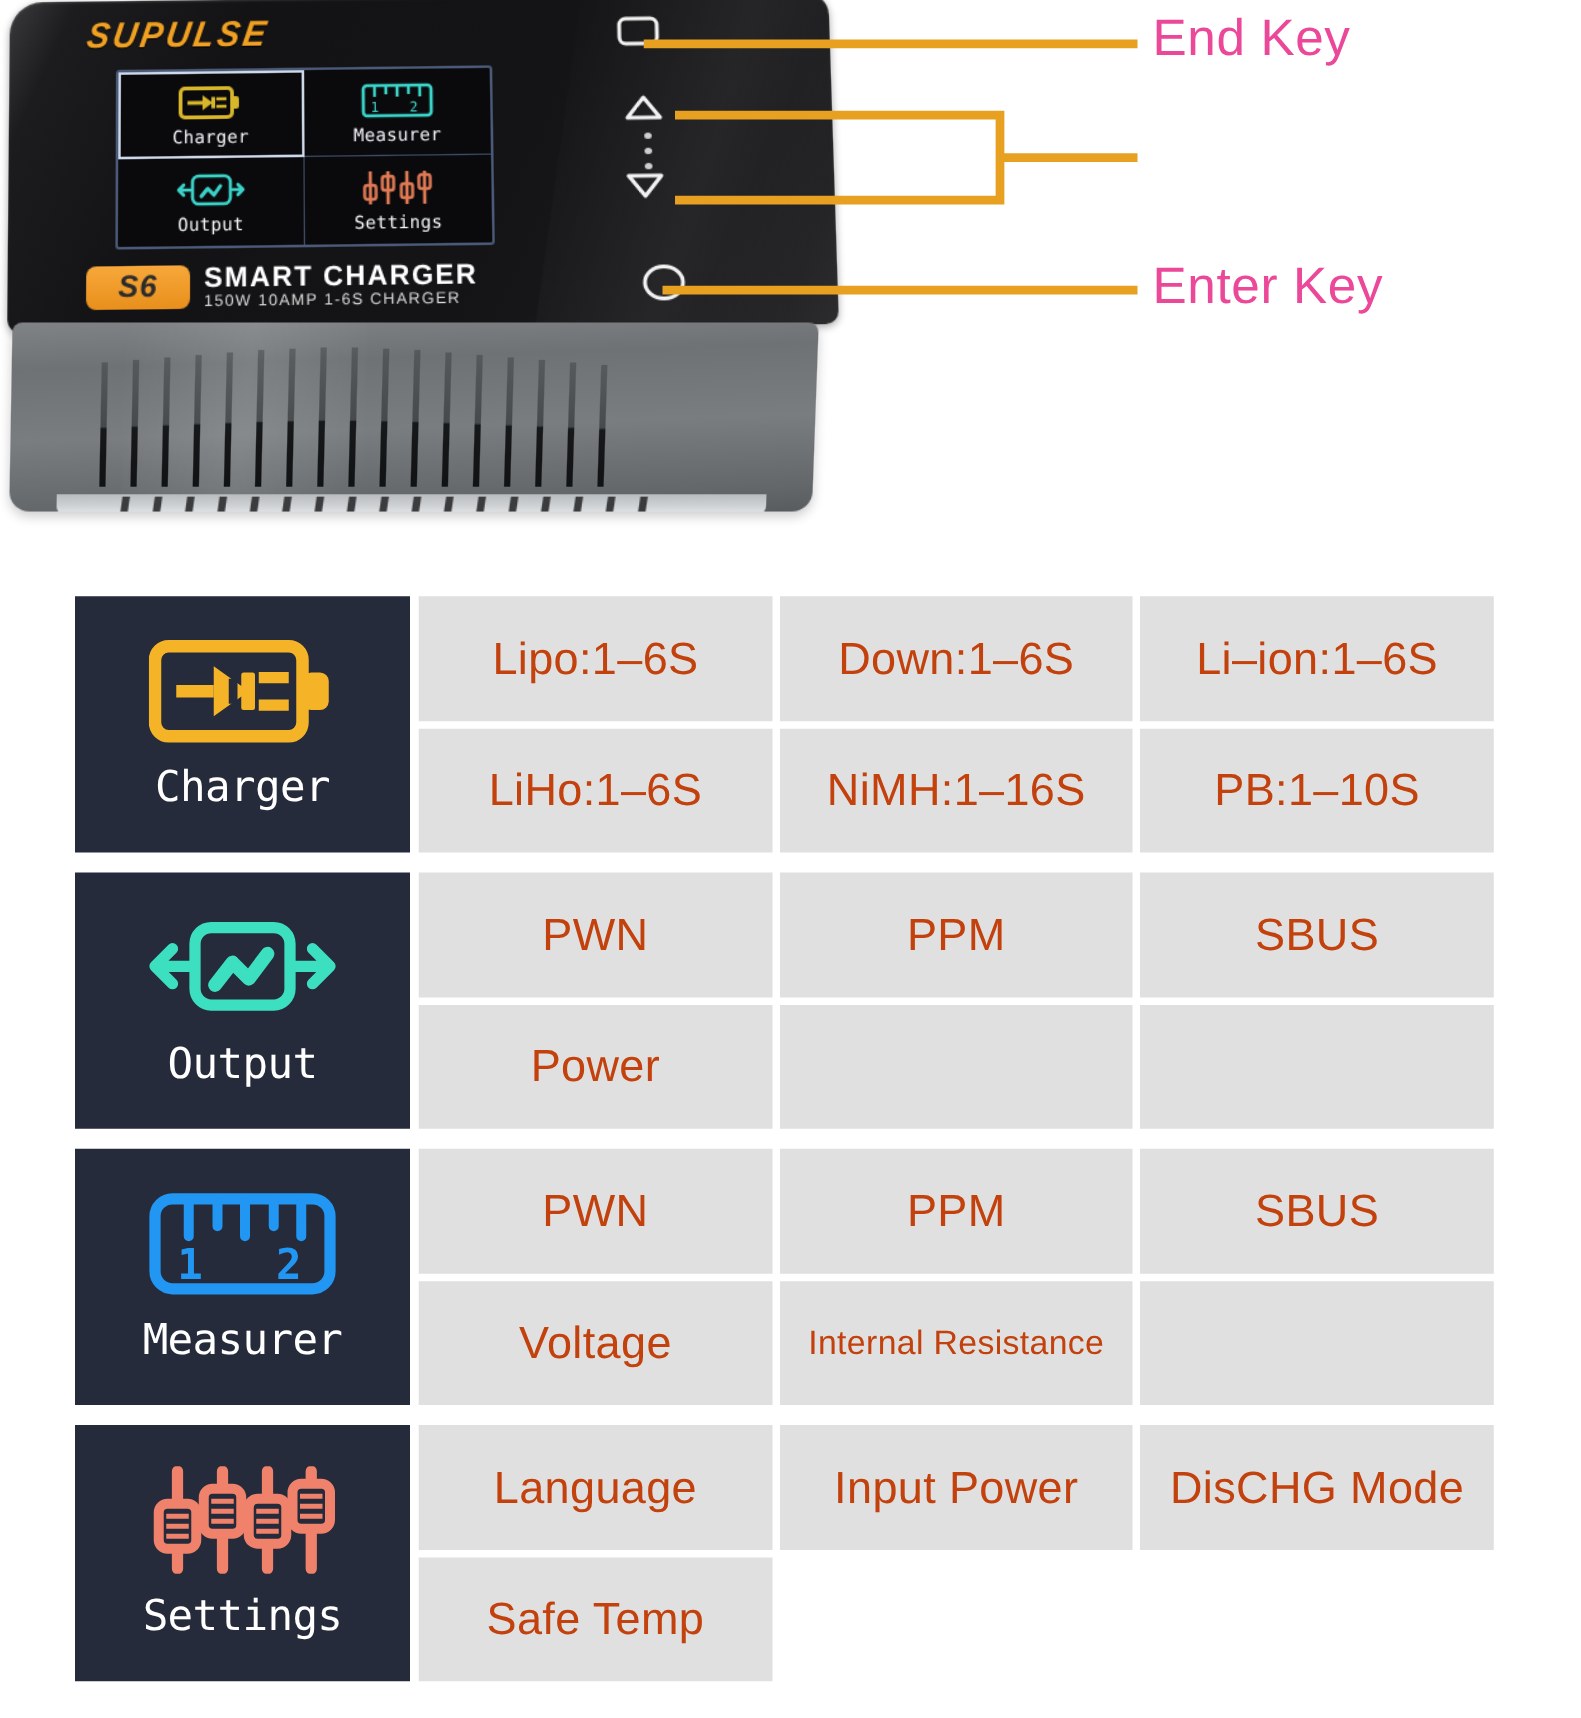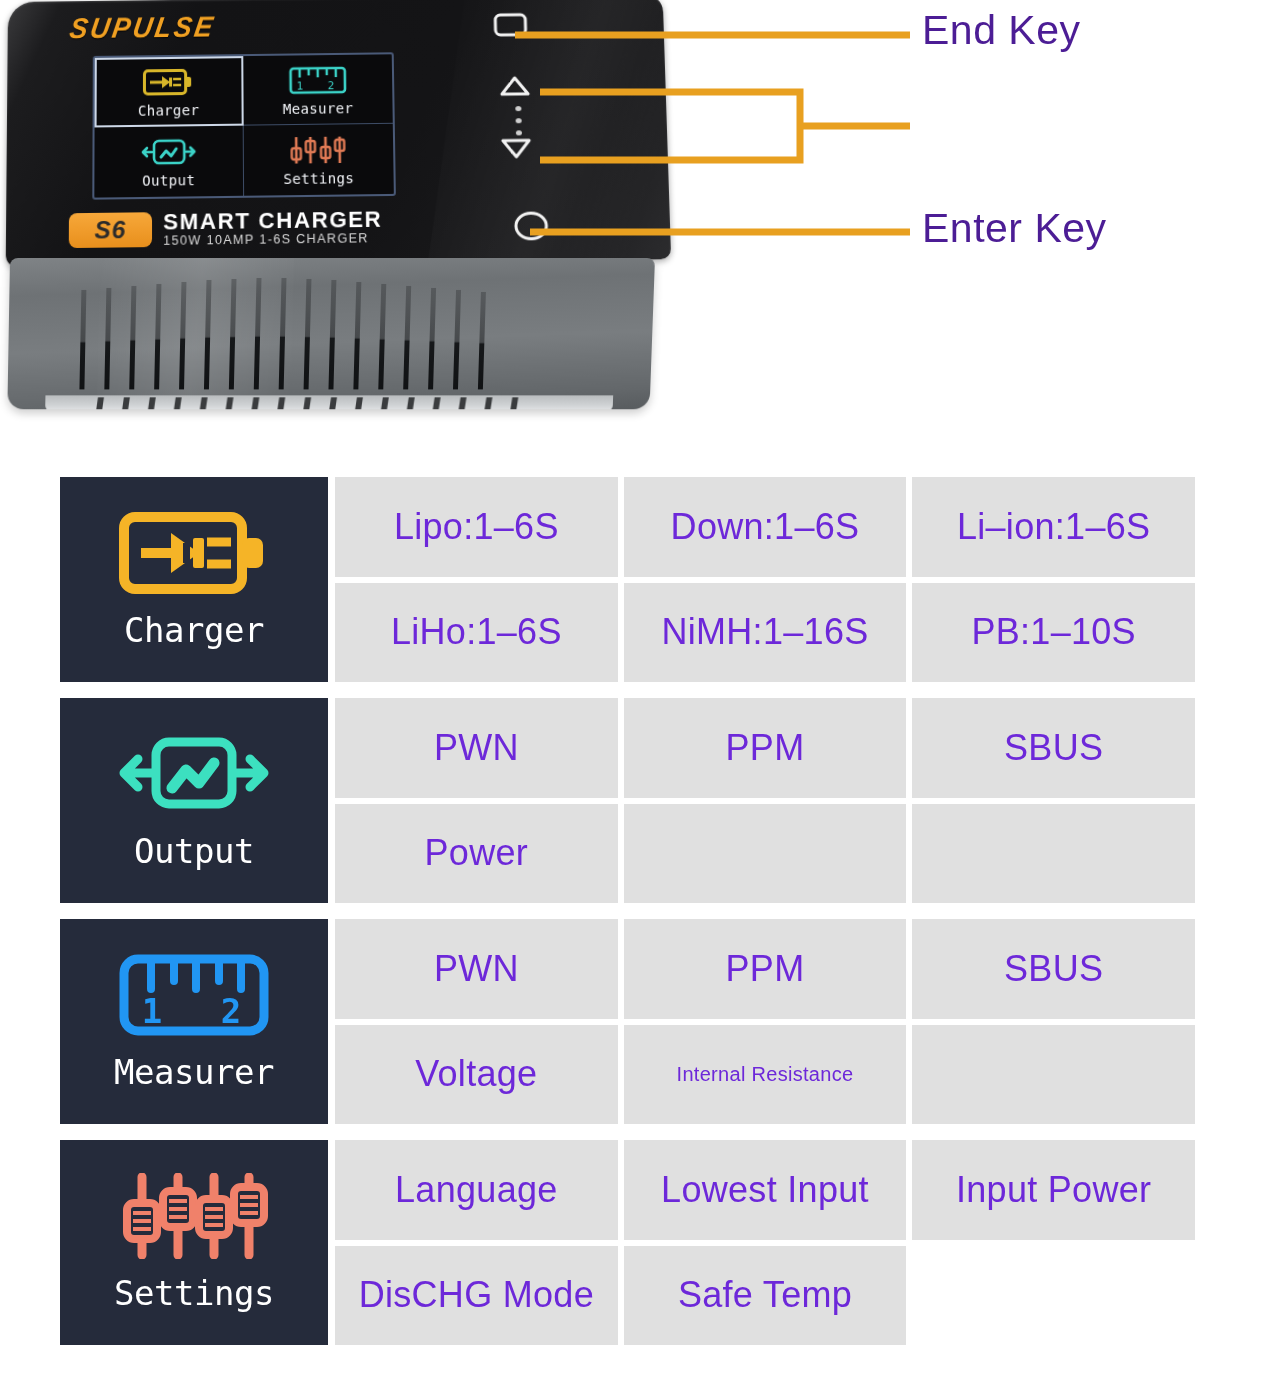--- a/index.html
+++ b/index.html
@@ -123,21 +123,21 @@
     background: linear-gradient(180deg,#b9bcbe 0%, #cfd2d4 60%, #e4e6e8 100%);
     border-radius: 0 0 6px 6px;
   }
   .foot-slots { position: absolute; left: 52px; bottom: 1px; display: flex; gap: 20px; }
   .foot-slot { width: 6px; height: 13px; background: #3a3c3e; transform: skewX(-7deg); }
 
   
   .callout-lines { position: absolute; left: 0; top: 0; width: 1265px; height: 440px; pointer-events: none; }
   .callout-label {
     position: absolute;
-    color: #4c1d95;
+    color: #ec4899;
     font-size: 41px;
     font-weight: 300;
     letter-spacing: .5px;
     white-space: nowrap;
     font-family: "Liberation Sans", sans-serif;
   }
   #lbl-end   { left: 922px; top: 7px; }
   #lbl-updn  { left: 922px; top: 106px; }
   #lbl-enter { left: 922px; top: 205px; }
 
@@ -155,29 +155,29 @@
   .cat-ico { height: 86px; display: flex; align-items: center; justify-content: center; }
   .cat-label {
     font-family: "DejaVu Sans Mono", monospace;
     font-size: 34px; color: #ffffff; letter-spacing: -.5px;
   }
   .cells { flex: 1; display: grid; grid-template-columns: repeat(3, 1fr); grid-template-rows: 1fr 1fr; gap: 6px; }
   .cell {
     background: #e0e0e0;
     display: flex; align-items: center; justify-content: center;
     text-align: center;
-    color: #6d28d9;
+    color: #c2410c;
     font-size: 36px;
     font-weight: 300;
     letter-spacing: .3px;
     padding: 4px 6px;
     line-height: 1.12;
     font-family: "Liberation Sans", sans-serif;
   }
-  .cell.small { font-size: 20px; }
+  .cell.small { font-size: 27px; }
   .cell.empty { color: transparent; }
 </style>
 </head>
 <body>
 
 <div id="root">
 
   <div id="device-area">
 
     <div class="device-top">
@@ -425,21 +425,20 @@
               <path d="M51 28 h18 M51 36 h18 M51 44 h18"></path>
               <path d="M87 36 h18 M87 44 h18 M87 52 h18"></path>
               <path d="M122 24 h18 M122 32 h18 M122 40 h18"></path>
             </g>
           </svg>
         </div>
         <div class="cat-label">Settings</div>
       </div>
       <div class="cells">
         <div class="cell">Language</div>
-        <div class="cell">Lowest Input</div>
         <div class="cell">Input Power</div>
         <div class="cell">DisCHG Mode</div>
         <div class="cell">Safe Temp</div>
       </div>
     </div>
 
   </div>
 </div>
 
 </body></html>

